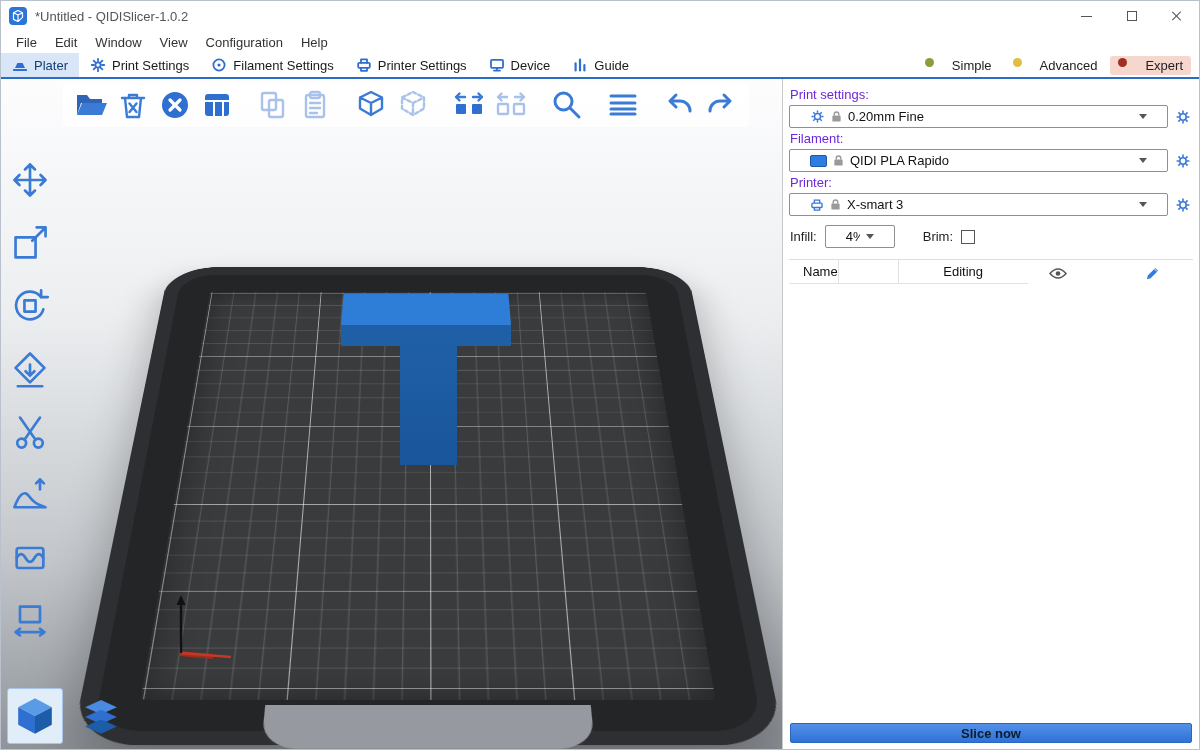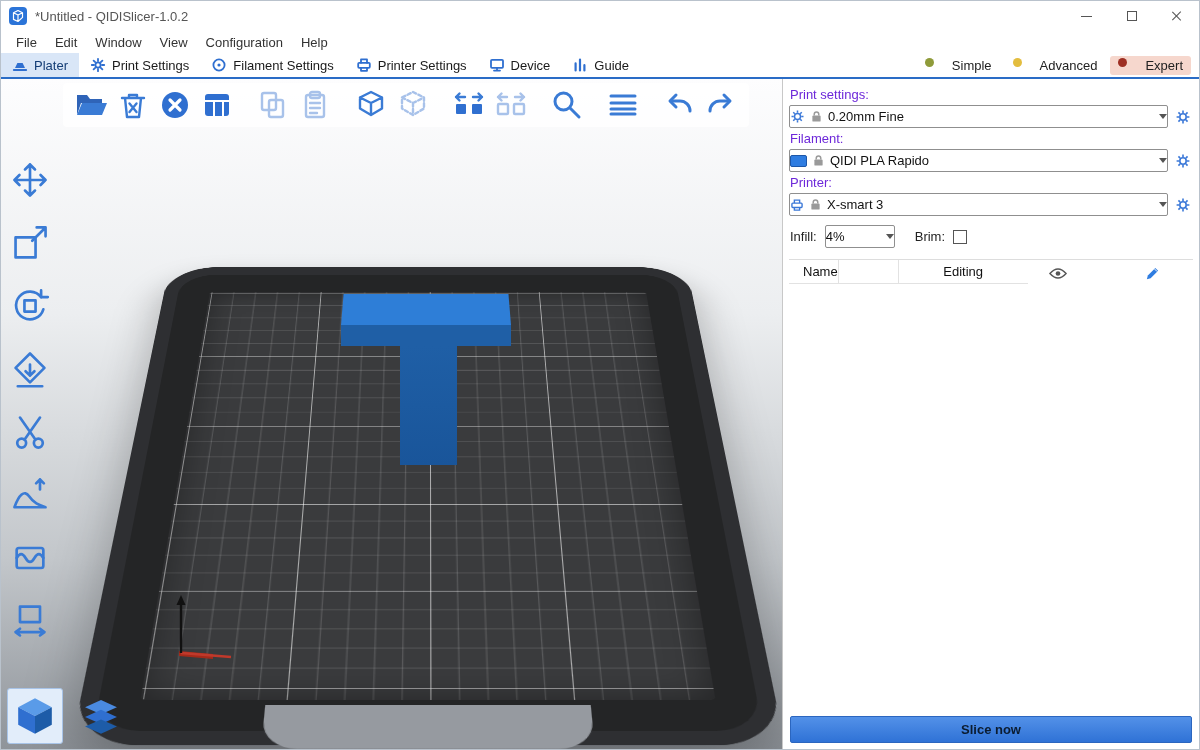--- a/index.html
+++ b/index.html
@@ -83,43 +83,43 @@
   .ic3{stroke:#3a7bd5;fill:none;stroke-width:3;stroke-linecap:round;stroke-linejoin:round}
   .icl{stroke:#a8c2ea;fill:none;stroke-width:2.4;stroke-linecap:round;stroke-linejoin:round}
   .tic{stroke:#2f6fd0;fill:none;stroke-width:1.8;stroke-linecap:round;stroke-linejoin:round}
 
   
   .sidebar{width:417px;display:flex;flex-direction:column;background:#fff;
     border-left:1px solid #c8c8c8;padding:5px 6px 5px 6px}
   .sb-label{color:#6d28d9;margin:3px 0 3px 1px}
   .combo-row{display:flex;align-items:center;gap:5px}
   .combo{flex:1;display:flex;align-items:center;gap:6px;height:23px;border:1px solid #8f8f8f;
-    border-radius:2px;background:#fff;padding:0 0;min-width:0}
+    border-radius:2px;background:#fff;padding:0 20px;min-width:0}
   .combo .value{flex:1;color:#111;white-space:nowrap;overflow:hidden}
   .combo-arrow{width:0;height:0;border-left:4px solid transparent;border-right:4px solid transparent;
     border-top:5px solid #555;flex:none}
   .gear-btn{width:20px;height:22px;display:flex;align-items:center;justify-content:center;flex:none}
   .swatch{width:17px;height:12px;border:1px solid #1d57a8;border-radius:2px;background:#2f7de1;flex:none}
   .supports-row{display:flex;align-items:center;gap:8px;margin:9px 25px 0 1px}
   .infill-row{display:flex;align-items:center;margin:9px 25px 0 1px}
   .combo.small{flex:none;width:70px}
-  .brim-lab{margin-left:20px;margin-right:8px}
+  .brim-lab{margin-left:28px;margin-right:8px}
   .checkbox{width:14px;height:14px;border:1px solid #555;background:#fff}
 
   .objlist{margin-top:11px;flex:1;display:flex;flex-direction:row;border-top:1px solid #ddd;min-height:0}
   .objlist-header{display:flex;height:24px;align-items:stretch;border-bottom:1px solid #e2e2e2;color:#111}
   .col-name{flex:1;display:flex;align-items:center;padding-left:14px}
   .col-eye{width:60px;border-left:1px solid #e2e2e2;display:flex;align-items:center;justify-content:center}
   .col-edit{width:130px;border-left:1px solid #e2e2e2;display:flex;align-items:center;justify-content:center}
   .objlist-row{display:flex;height:26px;align-items:stretch}
   .row-name{flex:1;display:flex;align-items:center;padding-left:30px;color:#111}
   .row-eye{width:60px;display:flex;align-items:center;justify-content:center}
   .row-edit{width:130px;display:flex;align-items:center;justify-content:center}
 
-  .slice-btn{height:27px;margin:6px 1px 1px 1px;border:1px solid #2b66bf;border-radius:2px;
+  .slice-btn{height:20px;margin:6px 1px 1px 1px;border:1px solid #2b66bf;border-radius:2px;
     background:linear-gradient(180deg,#5391e8,#2f72d6);display:flex;align-items:center;
     justify-content:center;font-weight:bold;color:#0b1c30;cursor:default}
 </style>
 </head>
 <body>
 
 <div class="app">
 
   <div class="titlebar">
     <svg width="18" height="18" viewBox="0 0 18 18">

